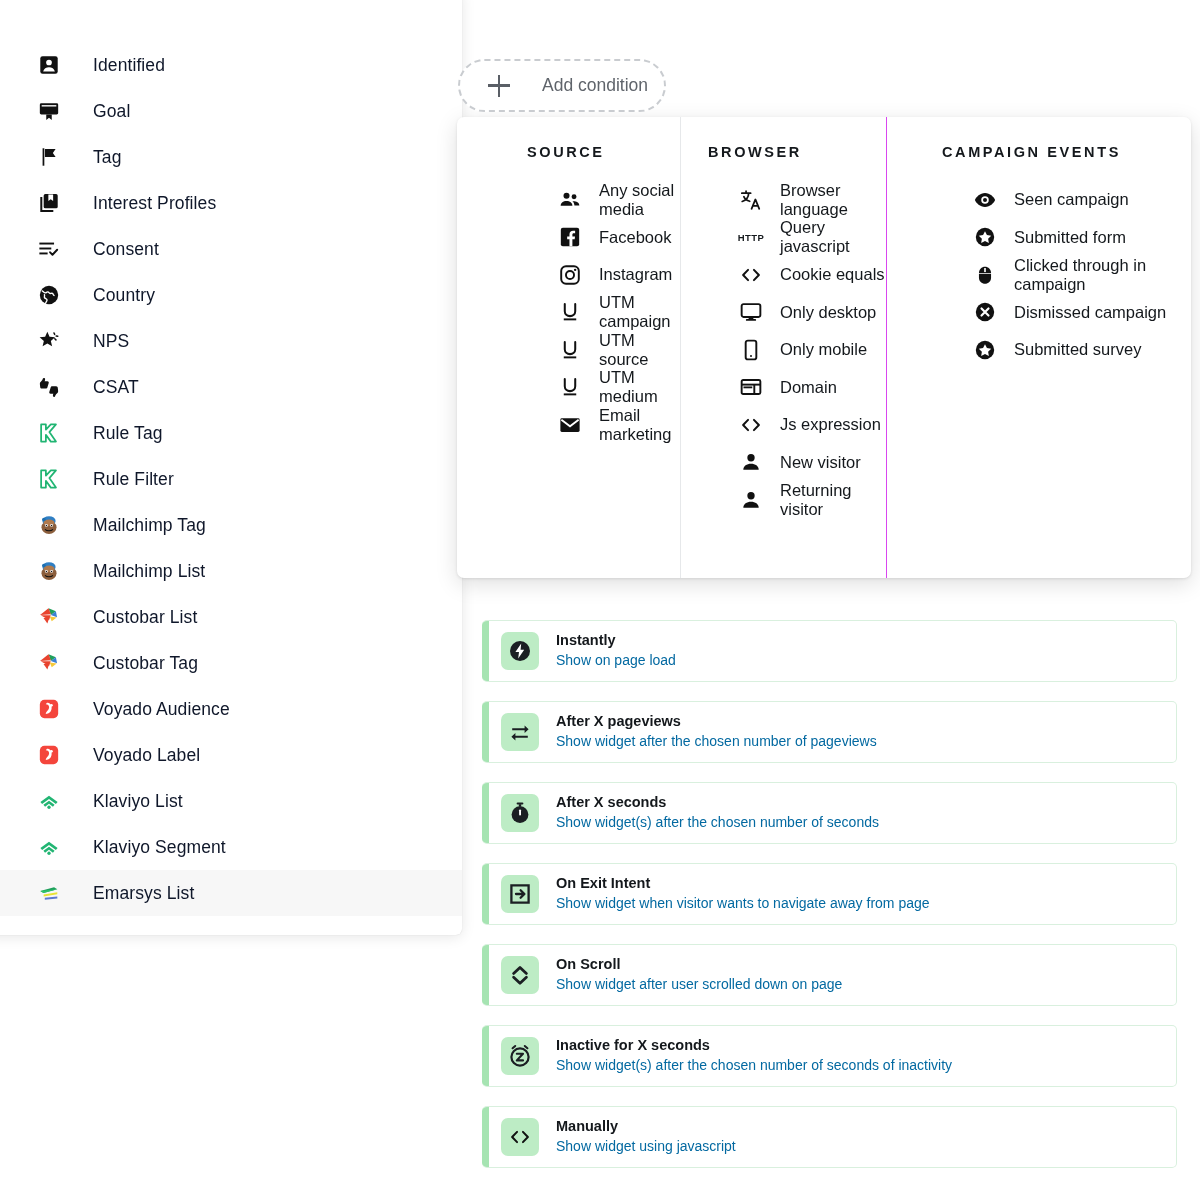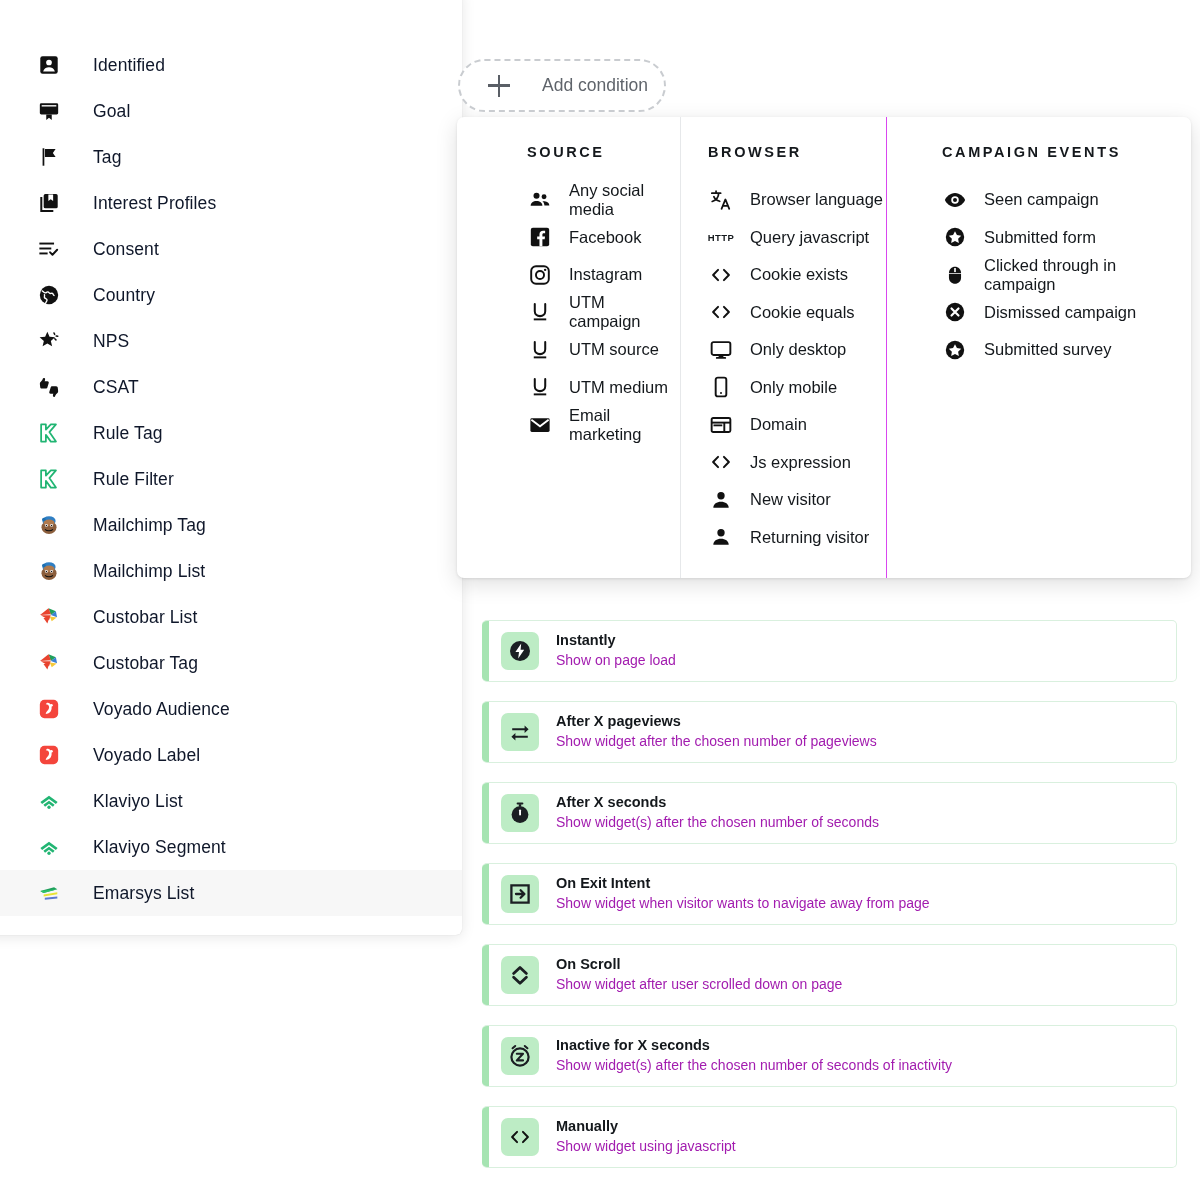--- a/index.html
+++ b/index.html
@@ -76,21 +76,21 @@
   .dd-col.c2 { width: 206px; padding-left: 27px; border-left: 1px solid #e6e8ea; }
   .dd-col.c3 { width: 305px; padding-left: 55px; border-left: 1px solid #d946ef; }
   .dd-head {
     font-size: 14.5px; font-weight: bold; letter-spacing: 2.6px;
     color: #14181c; margin-bottom: 21px;
   }
   .dd-item {
     display: flex; align-items: center; height: 37.5px; cursor: pointer;
   }
   .dd-ico {
-    width: 26px; flex: 0 0 26px; display:flex; align-items:flex-start; justify-content:center;
+    width: 26px; flex: 0 0 26px; display:flex; align-items:flex-start; justify-content:center;margin-left:30px;
   }
   .dd-ico svg { display: block; }
   .dd-txt { margin-left: 16px; font-size: 16.5px; color: #14181c; }
   .http-txt { font-size: 9.5px; font-weight: bold; letter-spacing: .4px; color:#14181c; }
 
   
   .cards { position: absolute; left: 482px; top: 620px; width: 695px; }
   .card {
     position: relative;
     height: 62px;
@@ -110,21 +110,21 @@
   .card-ico {
     width: 38px; height: 38px; flex: 0 0 38px;
     margin-left: 19px;
     background: #bdecc5;
     border-radius: 7px;
     display: flex; align-items: center; justify-content: center;
   }
   .card-ico svg { display:block; }
   .card-body { margin-left: 17px; }
   .card-title { font-size: 14.5px; font-weight: bold; color: #14181c; line-height: 1.35; }
-  .card-sub { font-size: 14px; color: #a21caf; line-height: 1.4; margin-top: 1px; }
+  .card-sub { font-size: 14px; color: #0369a1; line-height: 1.4; margin-top: 1px; }
 </style>
 </head>
 <body>
 
 <div class="stage">
 
   <div class="sidebar" id="sidebar">
       <div class="side-item">
         <span class="side-ico">
           <svg width="22" height="22" viewBox="0 0 24 24">
@@ -421,28 +421,20 @@
             <span class="http-txt">HTTP</span>
           </span>
           <span class="dd-txt">Query javascript</span>
         </div>
         <div class="dd-item">
           <span class="dd-ico">
             <svg width="22" height="22" viewBox="0 0 24 24">
               <path d="M8.8 6.4L3.4 12l5.4 5.6M15.2 6.4L20.6 12l-5.4 5.6" stroke="#111" stroke-width="2.2" fill="none" stroke-linecap="round" stroke-linejoin="round"></path>
             </svg>
           </span>
-          <span class="dd-txt">Cookie exists</span>
-        </div>
-        <div class="dd-item">
-          <span class="dd-ico">
-            <svg width="22" height="22" viewBox="0 0 24 24">
-              <path d="M8.8 6.4L3.4 12l5.4 5.6M15.2 6.4L20.6 12l-5.4 5.6" stroke="#111" stroke-width="2.2" fill="none" stroke-linecap="round" stroke-linejoin="round"></path>
-            </svg>
-          </span>
           <span class="dd-txt">Cookie equals</span>
         </div>
         <div class="dd-item">
           <span class="dd-ico">
             <svg width="22" height="22" viewBox="0 0 24 24">
               <rect x="1.8" y="3.4" width="20.4" height="14" rx="2" fill="none" stroke="#111" stroke-width="2.1"></rect>
               <rect x="9.4" y="17.6" width="5.2" height="2.6" fill="#111"></rect>
               <rect x="6.4" y="19.6" width="11.2" height="2" rx="1" fill="#111"></rect>
             </svg>
           </span>

